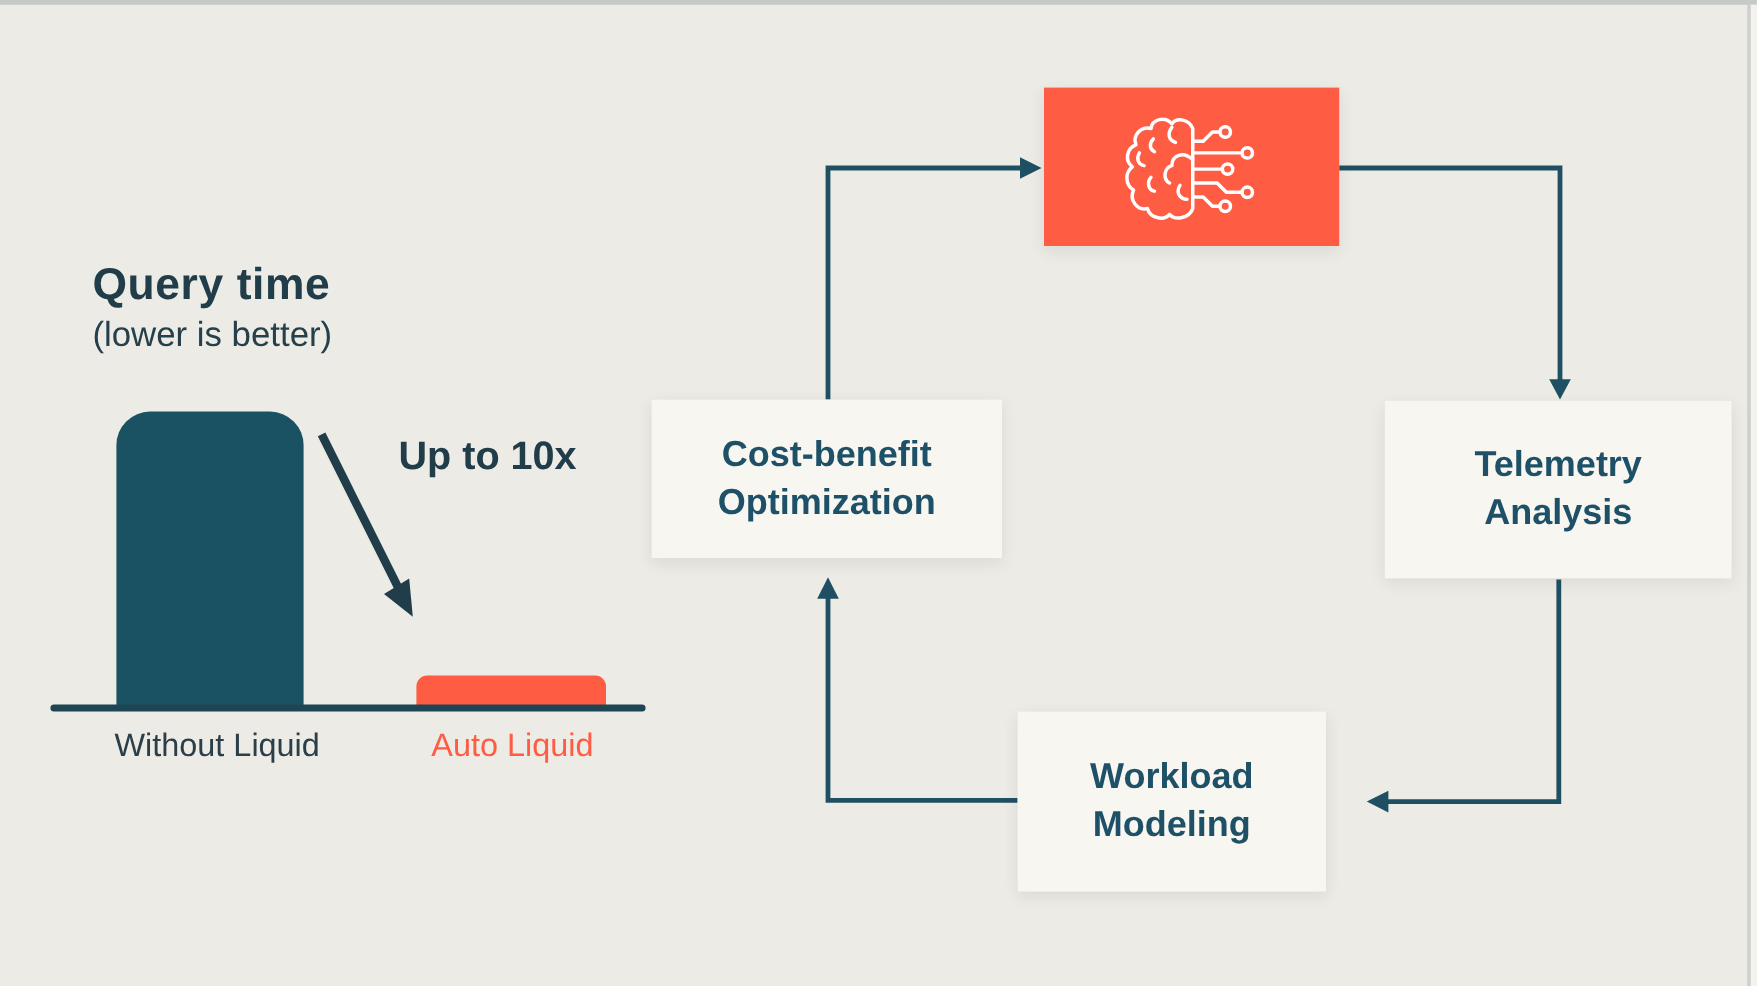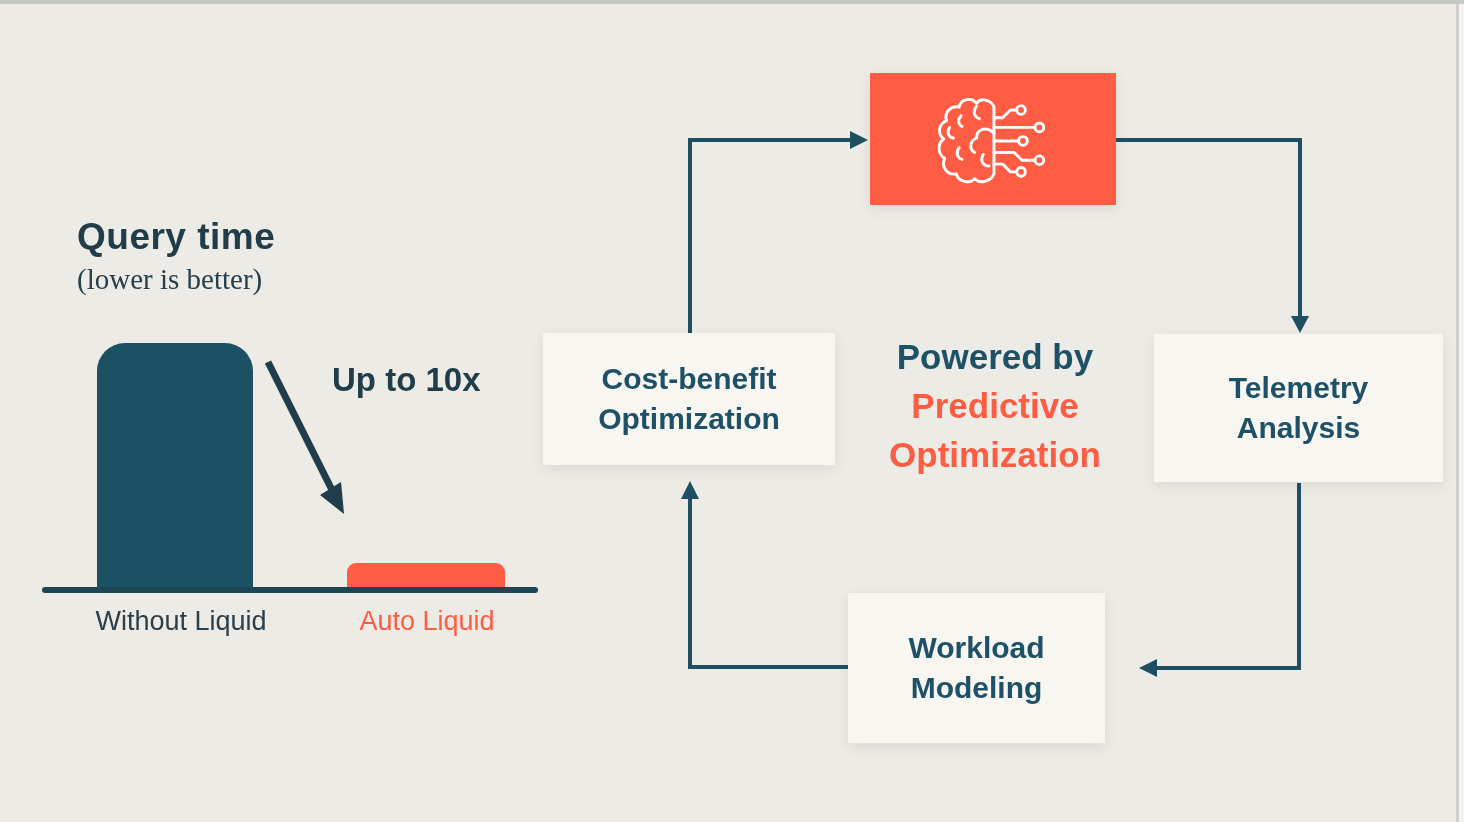--- a/index.html
+++ b/index.html
@@ -28,21 +28,21 @@
     background: #f4f3f0;
   }
 
   
   .chart-title {
     position: absolute; left: 77px; top: 216px;
     font-size: 37px; font-weight: bold; color: #213d4a; letter-spacing: 0.5px;
   }
   .chart-subtitle {
     position: absolute; left: 77px; top: 263px;
-    font-size: 29px; font-weight: normal; color: #253f4b; font-family: Liberation Serif, serif;
+    font-size: 29px; font-weight: normal; color: #253f4b;
   }
   .bar { position: absolute; }
   .bar-tall {
     left: 97px; top: 343px; width: 156px; height: 247px;
     background: #1a5264; border-radius: 28px 28px 0 0;
   }
   .bar-short {
     left: 347px; top: 563px; width: 158px; height: 27px;
     background: #ff5c44; border-radius: 9px 9px 0 0;
   }
@@ -167,19 +167,14 @@
   </div>
 
   <div class="node node-workload">
     <div class="node-label">Workload Modeling</div>
   </div>
 
   <div class="node node-costbenefit">
     <div class="node-label">Cost-benefit Optimization</div>
   </div>
 
-  <div class="center-heading">
-    <div class="l1">Powered by</div>
-    <div class="l2">Predictive</div>
-    <div class="l3">Optimization</div>
-  </div>
 
 </div>
 
 </body></html>

